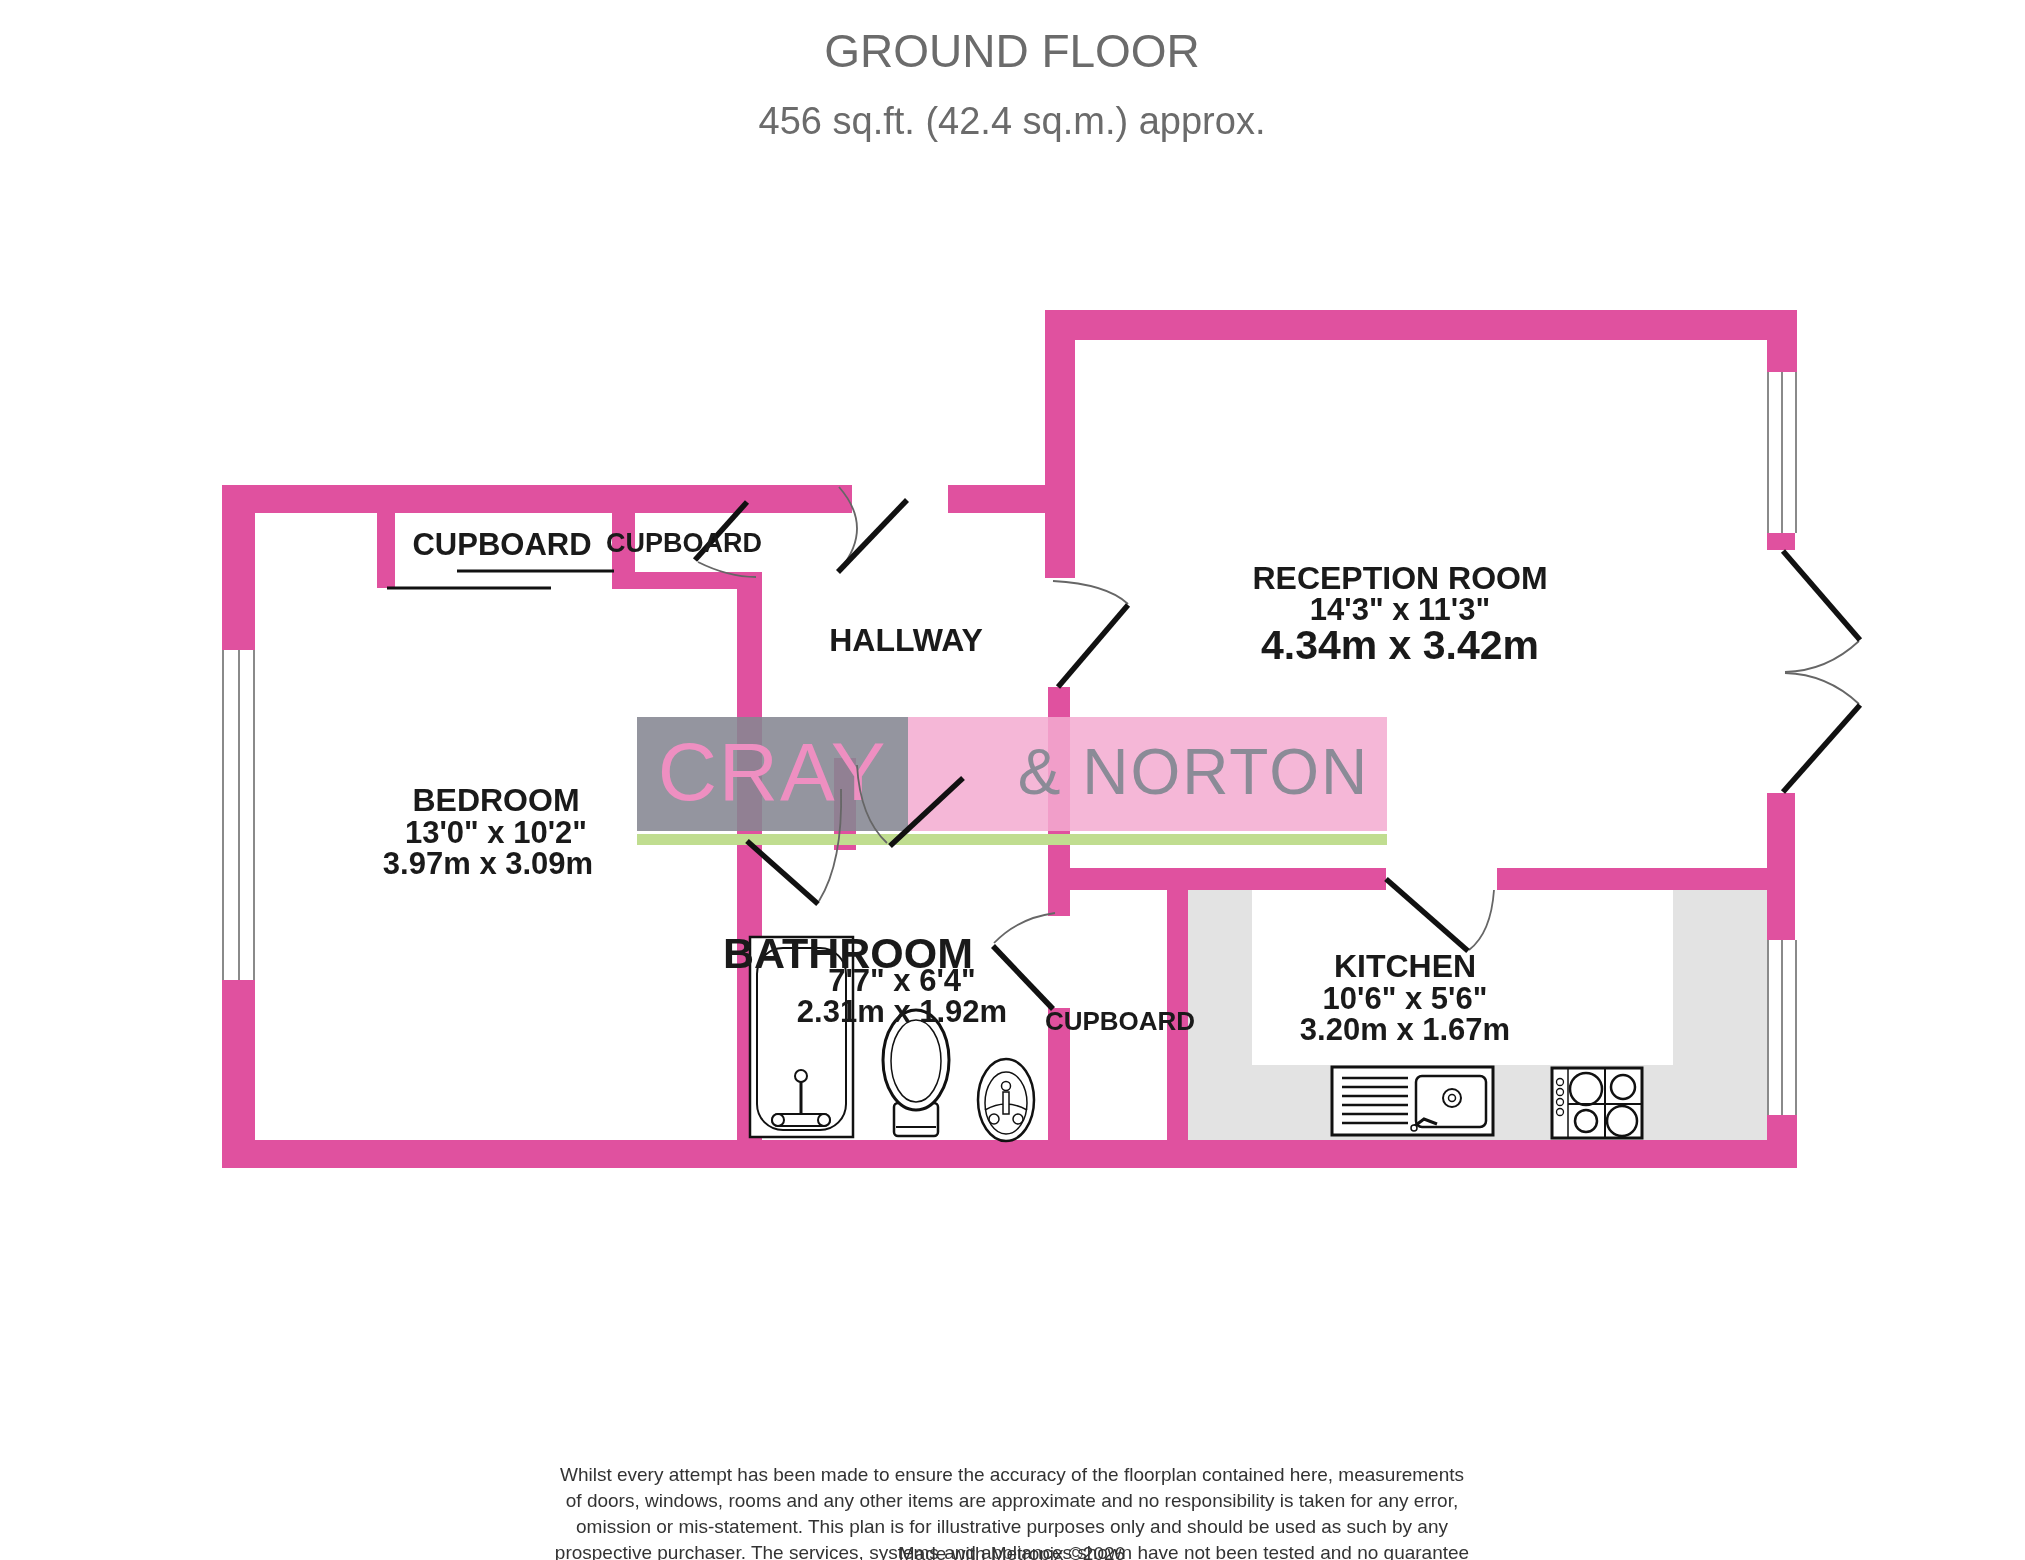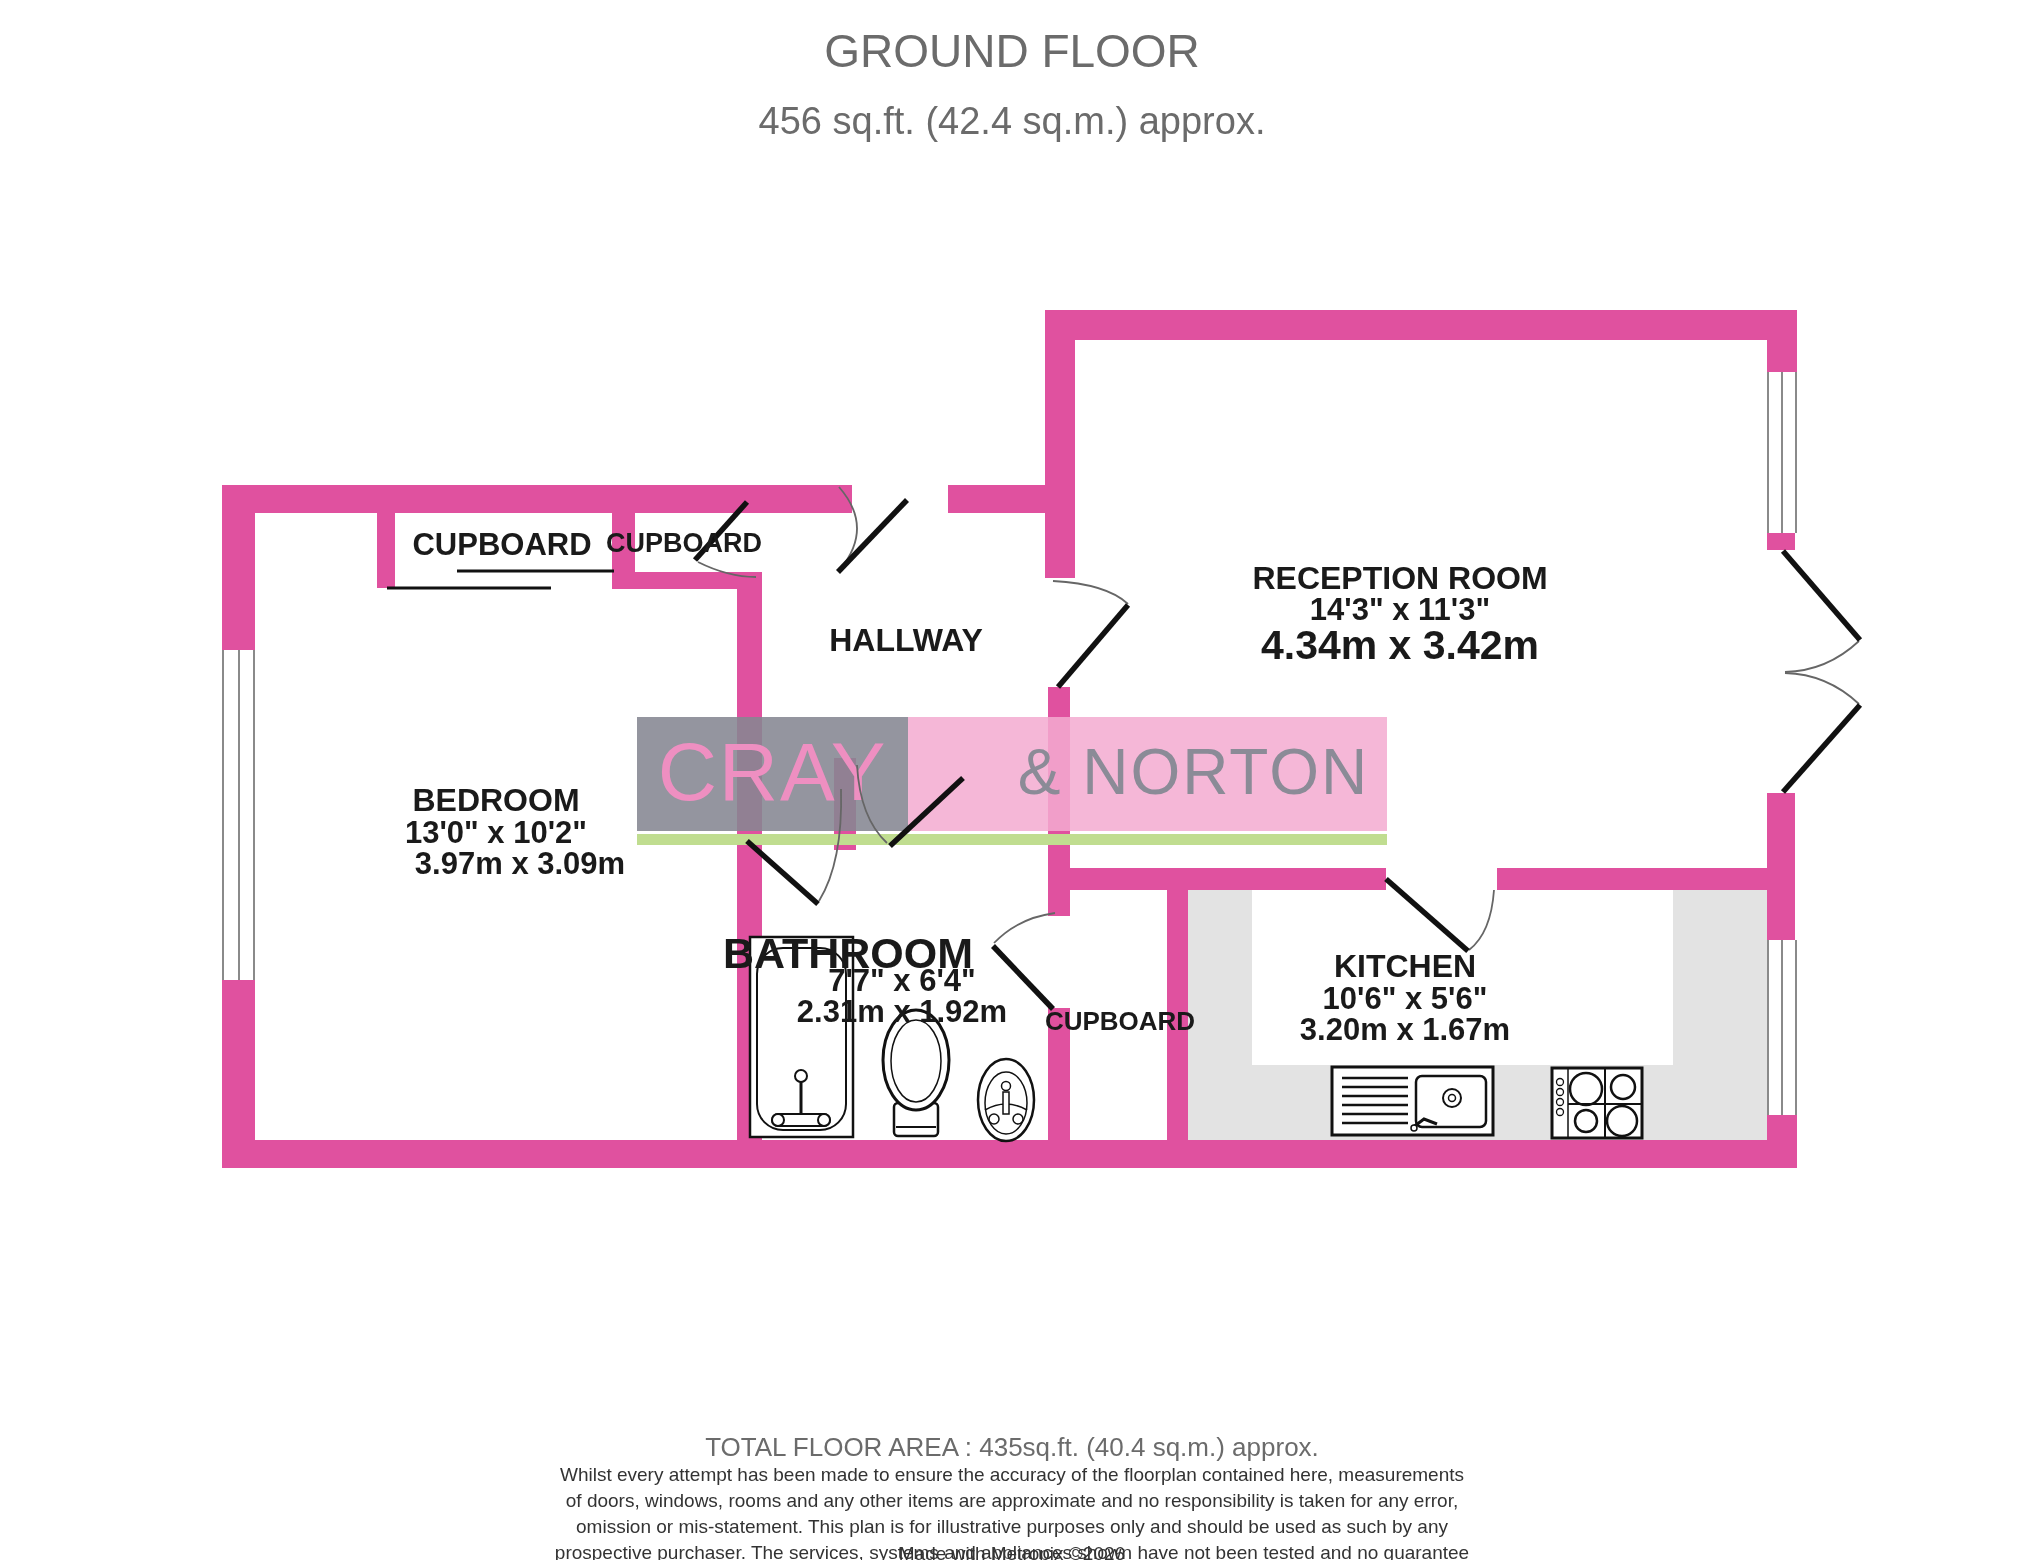--- a/index.html
+++ b/index.html
@@ -174,36 +174,35 @@
       </g>
     </g>
   </svg>
 
   <div class="lbl" style="left:1400px;top:560px;font-size:32px;">RECEPTION ROOM</div>
   <div class="lbl" style="left:1400px;top:592px;font-size:31px;">14'3"  x 11'3"</div>
   <div class="lbl" style="left:1400px;top:622px;font-size:41px;">4.34m  x 3.42m</div>
 
   <div class="lbl" style="left:496px;top:782px;font-size:32px;">BEDROOM</div>
   <div class="lbl" style="left:496px;top:815px;font-size:31px;">13'0"  x 10'2"</div>
-  <div class="lbl" style="left:520px;top:846px;font-size:31px;">3.97m  x 3.09m</div>
+  <div class="lbl" style="left:488px;top:846px;font-size:31px;">3.97m  x 3.09m</div>
 
   <div class="lbl" style="left:848px;top:929px;font-size:43px;">BATHROOM</div>
   <div class="lbl" style="left:902px;top:963px;font-size:31px;">7'7"  x 6'4"</div>
   <div class="lbl" style="left:902px;top:994px;font-size:31px;">2.31m  x 1.92m</div>
 
   <div class="lbl" style="left:1405px;top:948px;font-size:32px;">KITCHEN</div>
   <div class="lbl" style="left:1405px;top:981px;font-size:31px;">10'6"  x 5'6"</div>
   <div class="lbl" style="left:1405px;top:1012px;font-size:31px;">3.20m  x 1.67m</div>
 
   <div class="lbl" style="left:906px;top:622px;font-size:32px;">HALLWAY</div>
   <div class="lbl" style="left:502px;top:527px;font-size:31px;">CUPBOARD</div>
   <div class="lbl" style="left:684px;top:528px;font-size:27px;">CUPBOARD</div>
   <div class="lbl" style="left:1120px;top:1006px;font-size:26px;">CUPBOARD</div>
 
-  <div class="gray-text" style="left:1012px;top:1432px;font-size:26px;">TOTAL FLOOR AREA : 435sq.ft. (40.4 sq.m.) approx.</div>
   <div class="disc" style="left:1012px;top:1462px;">Whilst every attempt has been made to ensure the accuracy of the floorplan contained here, measurements
 of doors, windows, rooms and any other items are approximate and no responsibility is taken for any error,
 omission or mis-statement. This plan is for illustrative purposes only and should be used as such by any
 prospective purchaser. The services, systems and appliances shown have not been tested and no guarantee
 as to their operability or efficiency can be given.</div>
   <div class="disc" style="left:1012px;top:1541px;">Made with Metropix ©2026</div>
 
 </div>
 
 </body></html>

